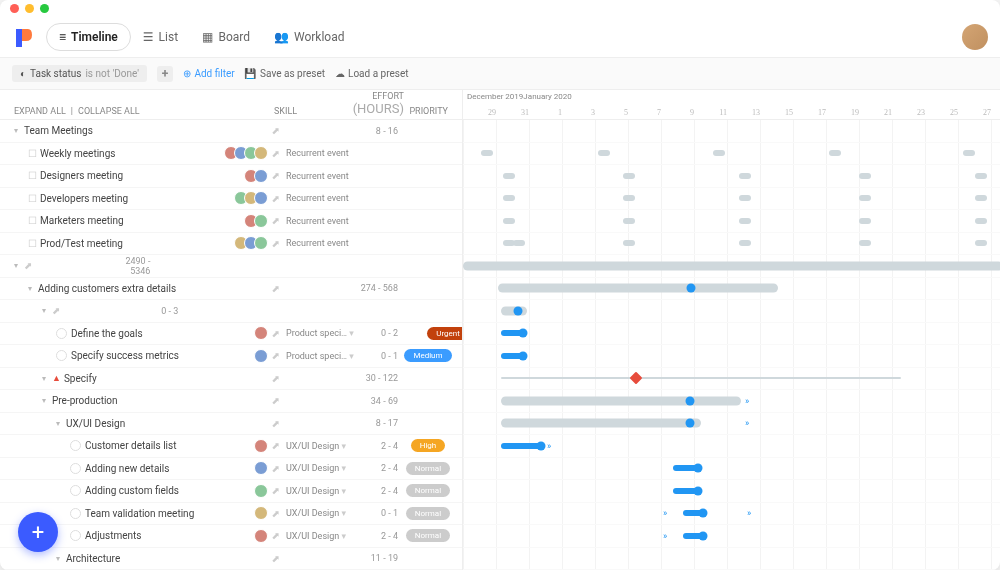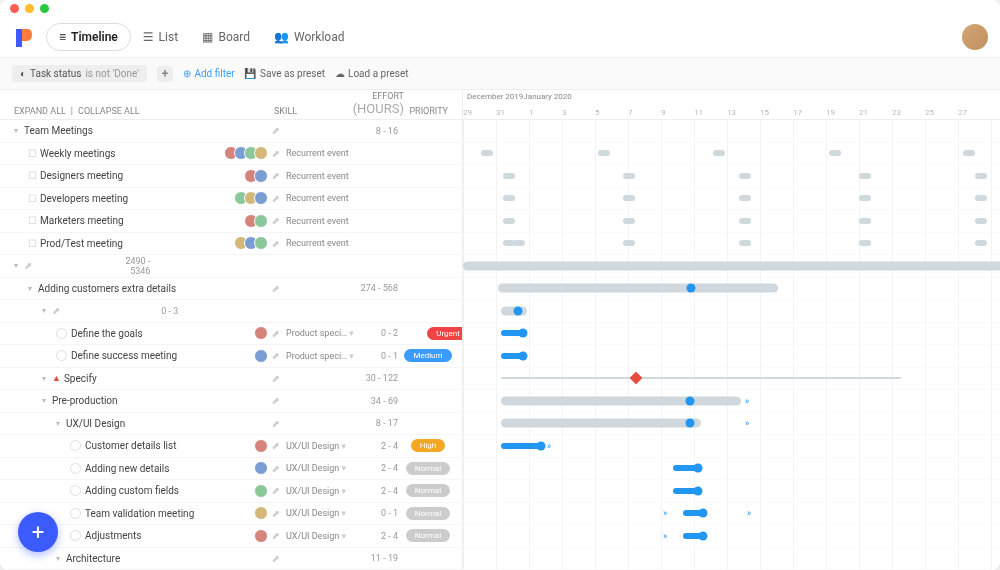--- a/index.html
+++ b/index.html
@@ -44,29 +44,29 @@
 .row .radio{width:11px;height:11px;border:1.5px solid #ddd;border-radius:50%;flex-shrink:0;margin-right:4px;}
 .row .name{flex:1;white-space:nowrap;overflow:hidden;text-overflow:ellipsis;}
 .row .alert{color:#e74c3c;font-size:9px;margin-right:3px;}
 .row .avatars{display:flex;margin-right:4px;}
 .row .avatars .av{width:14px;height:14px;border-radius:50%;border:1px solid #fff;margin-left:-4px;}
 .row .popout{color:#ccc;font-size:10px;margin-right:6px;cursor:pointer;}
 .row .skill{width:70px;font-size:9px;color:#888;white-space:nowrap;overflow:hidden;}
 .row .effort{width:48px;text-align:right;font-size:9px;color:#999;padding-right:6px;}
 .row .prio{width:48px;display:flex;justify-content:center;}
 .pill{padding:2px 9px;border-radius:10px;font-size:8px;color:#fff;}
-.pill.urgent{background:#ef4444;margin-left:40px;}
+.pill.urgent{background:#c2410c;margin-left:40px;}
 .pill.medium{background:#3b9cff;text-align:right;}
 .pill.high{background:#f5a623;}
 .pill.normal{background:#ccc;}
 .rightpane{flex:1;overflow:hidden;position:relative;}
 .tl-header{height:30px;border-bottom:1px solid #eee;position:relative;}
 .tl-months{position:absolute;top:2px;left:0;display:flex;font-size:8px;color:#888;}
 .tl-days{position:absolute;bottom:2px;left:0;right:0;display:flex;font-size:8px;color:#bbb;}
-.tl-day{width:33px;text-align:left;flex-shrink:0;}
+.tl-day{width:33px;text-align:right;flex-shrink:0;font-family:Liberation Serif, serif;}
 .tl-body{position:relative;}
 .tl-row{height:22.5px;position:relative;border-bottom:1px solid #f9f9f9;}
 .bar{position:absolute;top:50%;transform:translateY(-50%);height:6px;border-radius:3px;background:#cfd8dc;}
 .bar.big{height:9px;border-radius:5px;}
 .bar.blue{background:#2196f3;}
 .bar.red{background:#ffcdd2;}
 .bar.line{height:2px;background:#cfd8dc;}
 .dotm{position:absolute;top:50%;transform:translate(-50%,-50%);width:9px;height:9px;border-radius:50%;background:#2196f3;}
 .dotm.red{background:#e74c3c;transform:translate(-50%,-50%) rotate(45deg);border-radius:1px;}
 .chevr{position:absolute;top:50%;transform:translateY(-50%);font-size:9px;color:#2196f3;}
@@ -257,21 +257,21 @@
             <div class="popout">⬈</div>
             <div class="skill">Product speci… <span style="color:#ccc">▾</span></div>
             <div class="effort">0 - 2</div>
             <div class="prio">
               <span class="pill urgent">Urgent</span>
             </div>
           </div>
           <div class="row">
             <div class="indent" style="width: 56px;"></div>
             <div class="radio"></div>
-            <div class="name">Define success meeting</div>
+            <div class="name">Specify success metrics</div>
             <div class="avatars">
               <div class="av" style="background: rgb(122, 157, 212);"></div>
             </div>
             <div class="popout">⬈</div>
             <div class="skill">Product speci… <span style="color:#ccc">▾</span></div>
             <div class="effort">0 - 1</div>
             <div class="prio">
               <span class="pill medium">Medium</span>
             </div>
           </div>

